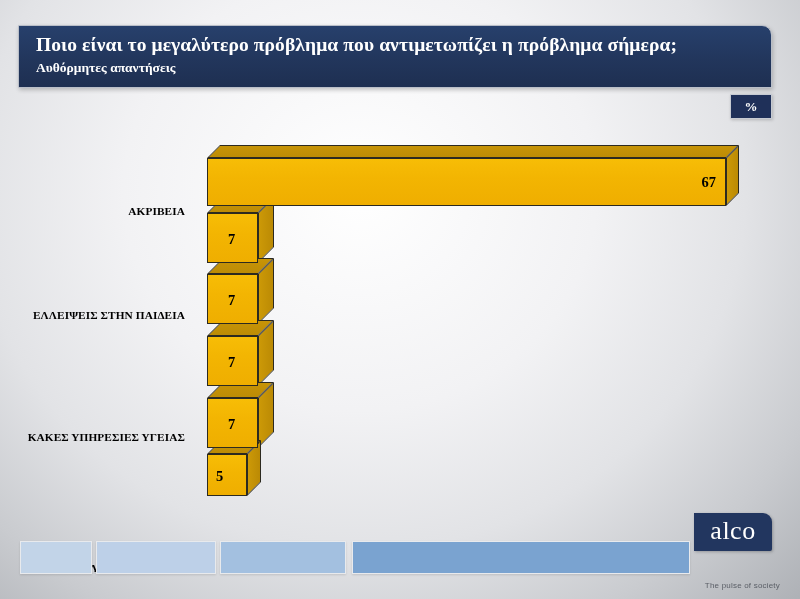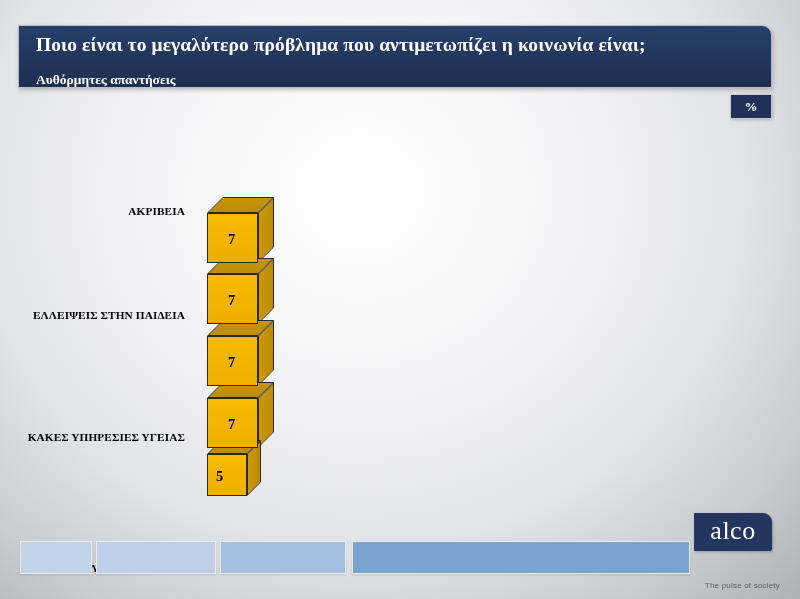--- a/index.html
+++ b/index.html
@@ -45,21 +45,21 @@
     line-height: 24px;
     letter-spacing: 0.1px;
     white-space: nowrap;
   }
 
   #title-sub {
     color: #ffffff;
     font-size: 13.5px;
     font-weight: bold;
     line-height: 18px;
-    margin-top: 14px;
+    margin-top: 2px;
     white-space: nowrap;
   }
 
   
   #pct-badge {
     position: absolute;
     left: 730px;
     top: 94px;
     width: 42px;
     height: 25px;
@@ -207,29 +207,39 @@
     font-size: 8px;
     letter-spacing: 0.2px;
   }
 </style>
 </head>
 <body>
 
 <div id="slide">
 
   <div id="title-bar">
-    <div id="title-main">Ποιο είναι το μεγαλύτερο πρόβλημα που αντιμετωπίζει η κοινωνία είναι;</div>
+    <div id="title-main">Ποιο είναι το μεγαλύτερο πρόβλημα που αντιμετωπίζει η πρόβλημα σήμερα;</div>
     <div id="title-sub">Αυθόρμητες απαντήσεις</div>
   </div>
 
   <div id="pct-badge">%</div>
 
   <div id="plot">
       <div class="row" style="top: 30px; height: 48px;">
         <div class="cat-label" style="top: 47px;">ΑΚΡΙΒΕΙΑ</div>
+        <div class="bar" style="top: 0px; width: 519px; height: 48px;">
+          <div class="top">
+            <i style="width: 519px; height: 13px; left: 0px; top: -13px;"></i>
+          </div>
+          <div class="side" style="left: 519px;">
+            <i style="width: 13px; height: 48px; left: 0px; top: 0px;"></i>
+          </div>
+          <div class="front" style="width: 519px;"></div>
+          <div class="value" style="right: 10px; top: 17px;">67</div>
+        </div>
       </div>
       <div class="row" style="top: 85px; height: 50px;">
         <div class="cat-label" style="top: 96px;">ΕΛΛΕΙΨΕΙΣ ΣΤΗΝ ΠΑΙΔΕΙΑ</div>
         <div class="bar" style="top: 0px; width: 51px; height: 50px;">
           <div class="top">
             <i style="width: 51px; height: 16px; left: 0px; top: -16px;"></i>
           </div>
           <div class="side" style="left: 51px;">
             <i style="width: 16px; height: 50px; left: 0px; top: 0px;"></i>
           </div>

